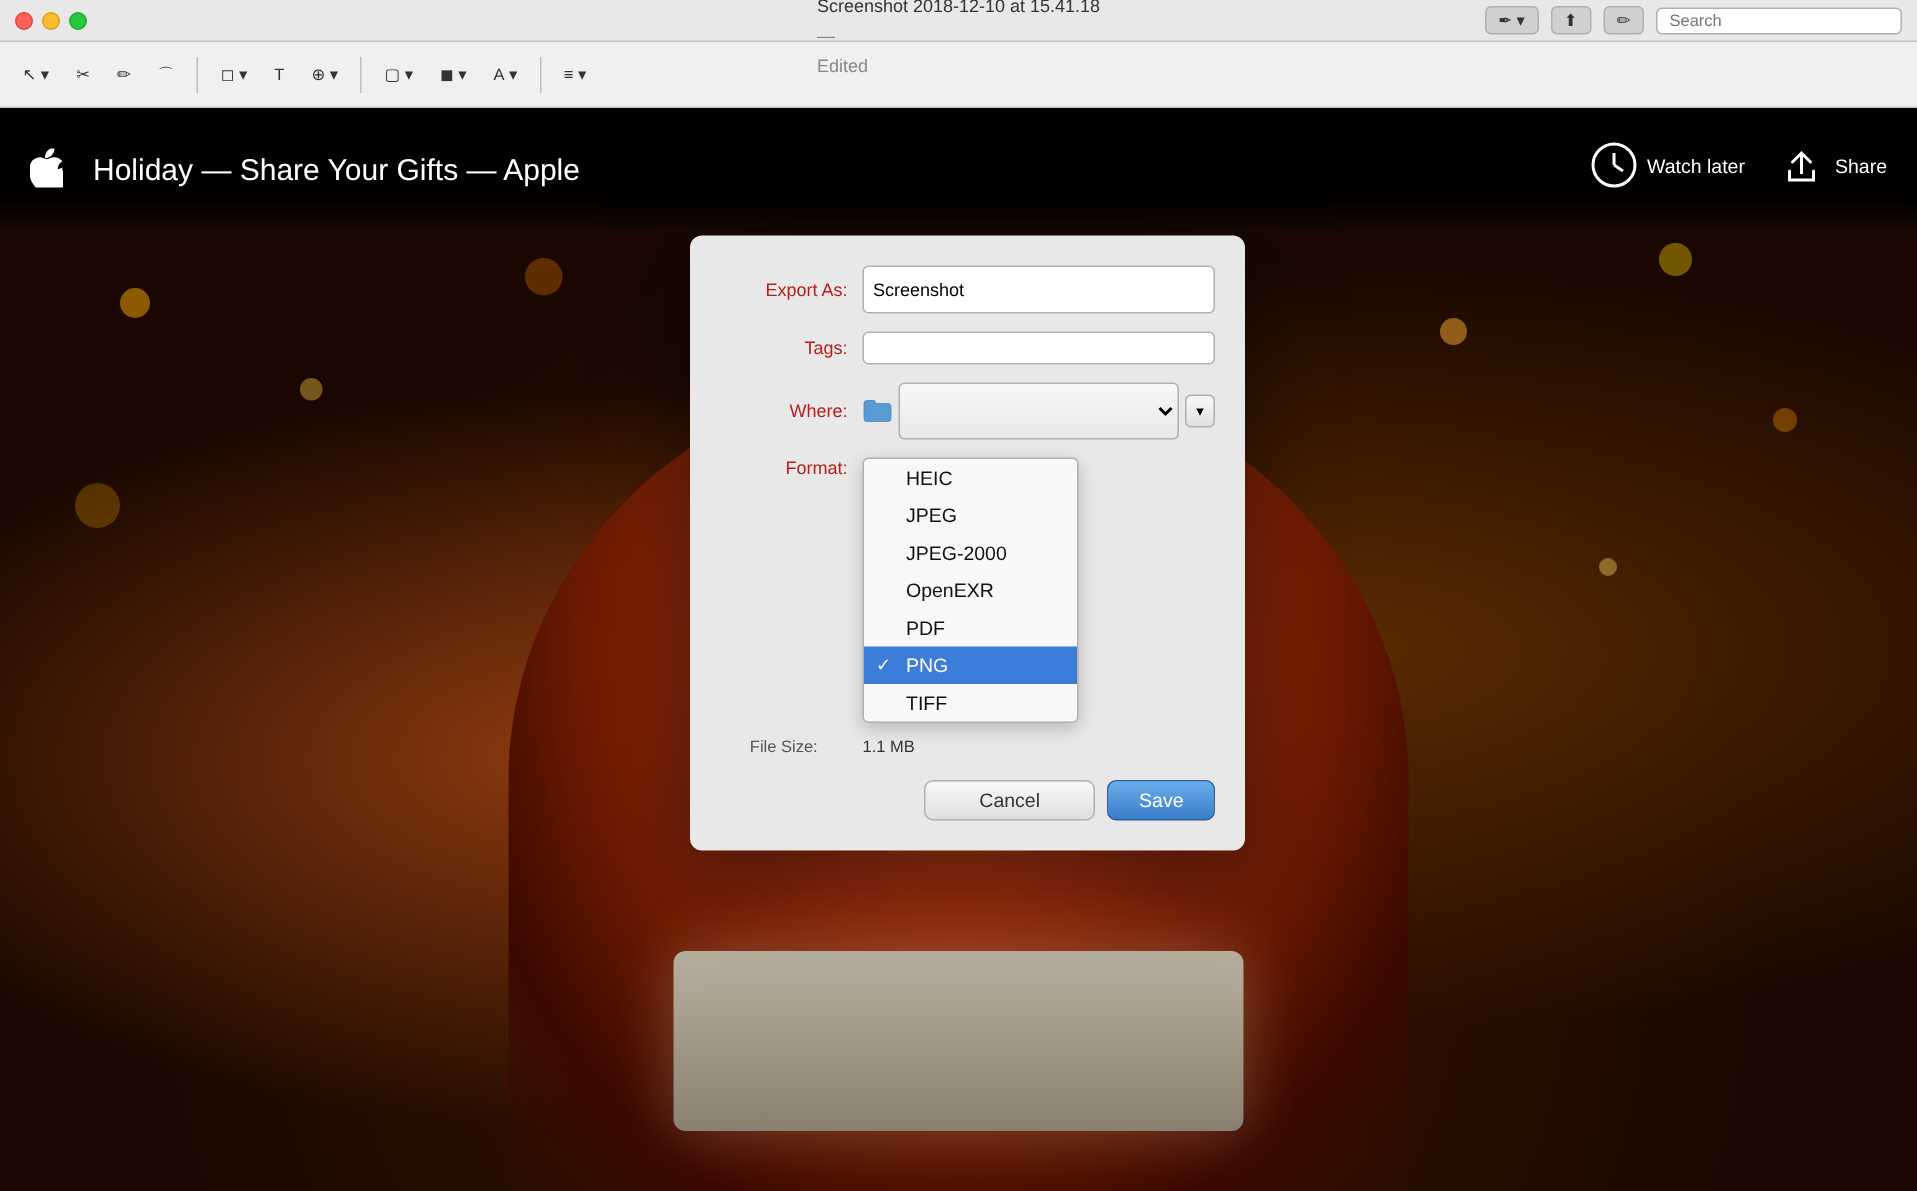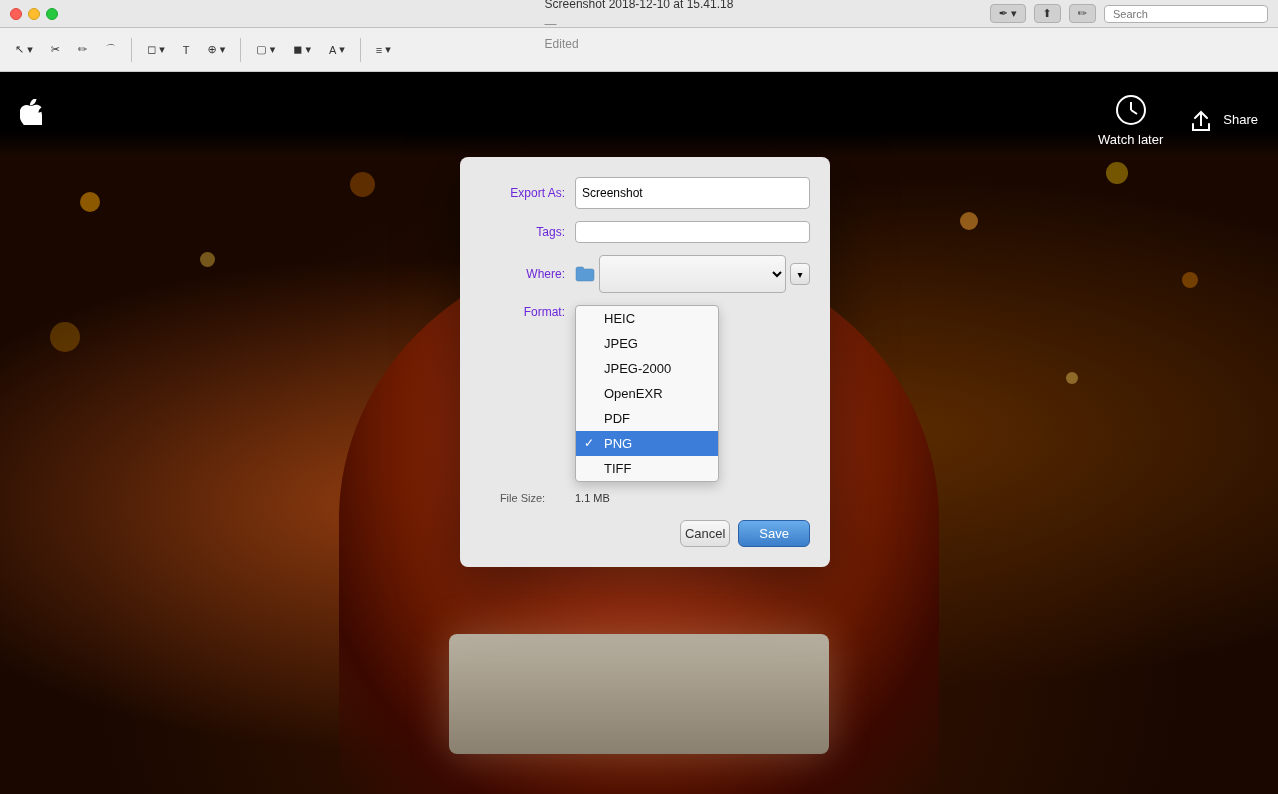--- a/index.html
+++ b/index.html
@@ -148,21 +148,21 @@
     .video-actions {
       position: absolute;
       right: 20px;
       top: 20px;
       display: flex;
       align-items: center;
       gap: 20px;
     }
     .watch-later-btn {
       display: flex;
-      flex-direction: column;
+      flex-direction: row;
       align-items: center;
       gap: 4px;
       color: #fff;
       cursor: pointer;
     }
     .watch-later-btn span {
       font-size: 13px;
     }
     .share-btn {
       display: flex;
@@ -213,21 +213,21 @@
       z-index: 101;
     }
 
     .dialog-row {
       display: flex;
       align-items: center;
       margin-bottom: 12px;
     }
     .dialog-label {
       font-size: 12px;
-      color: #6d28d9;
+      color: #b91c1c;
       width: 85px;
       text-align: right;
       margin-right: 10px;
     }
     .dialog-input {
       flex: 1;
       height: 32px;
       border: 1px solid #b0b0b0;
       border-radius: 4px;
       padding: 0 6px;
@@ -344,21 +344,21 @@
     .dialog-buttons {
       display: flex;
       justify-content: flex-end;
       gap: 8px;
       margin-top: 8px;
     }
     .btn-cancel {
       background: linear-gradient(to bottom, #f8f8f8, #e0e0e0);
       border: 1px solid #b0b0b0;
       border-radius: 6px;
-      padding: 5px 4px;
+      padding: 5px 36px;
       font-size: 13px;
       cursor: pointer;
       color: #333;
     }
     .btn-save {
       background: linear-gradient(to bottom, #6aadea, #3a7dca);
       border: 1px solid #2a60a8;
       border-radius: 6px;
       padding: 5px 20px;
       font-size: 13px;
@@ -472,20 +472,21 @@
     <div style="position:absolute;top:50%;left:50%;transform:translate(-50%,-50%);
       color:#333;font-size:28px;opacity:0.7"></div>
   </div>
 
   <div class="video-header">
     <div class="apple-logo">
       <svg width="22" height="26" viewBox="0 0 22 26" fill="white">
         <path d="M18.5 13.8c0-3.5 2.9-5.2 3-5.3-1.6-2.4-4.2-2.7-5.1-2.7-2.2-.2-4.2 1.3-5.3 1.3-1.1 0-2.8-1.3-4.6-1.2-2.4.0-4.6 1.4-5.8 3.5C-1.6 14-.4 20.5 2.4 24.1c1.4 2 3 4.2 5.2 4.1 2.1-.1 2.9-1.3 5.4-1.3 2.5 0 3.2 1.3 5.4 1.3 2.2 0 3.6-2 5-4C25 21.8 25.7 19.4 25.8 19.3c-.1 0-4.3-1.6-4.3-6.5M14.7 4.3c1.1-1.4 1.9-3.3 1.7-5.2-1.6.1-3.6 1.1-4.7 2.4-1 1.2-1.9 3.1-1.7 4.9 1.8.1 3.6-1 4.7-2.1"></path>
       </svg>
     </div>
+    <div class="video-title">Holiday — Share Your Gifts — Apple</div>
     <div class="video-actions">
       <div class="watch-later-btn">
         <svg width="36" height="36" viewBox="0 0 36 36">
           <circle cx="18" cy="18" r="14" stroke="white" stroke-width="2" fill="none"></circle>
           <line x1="18" y1="10" x2="18" y2="18" stroke="white" stroke-width="2"></line>
           <line x1="18" y1="18" x2="24" y2="22" stroke="white" stroke-width="2"></line>
         </svg>
         <span>Watch later</span>
       </div>
       <div class="share-btn">

